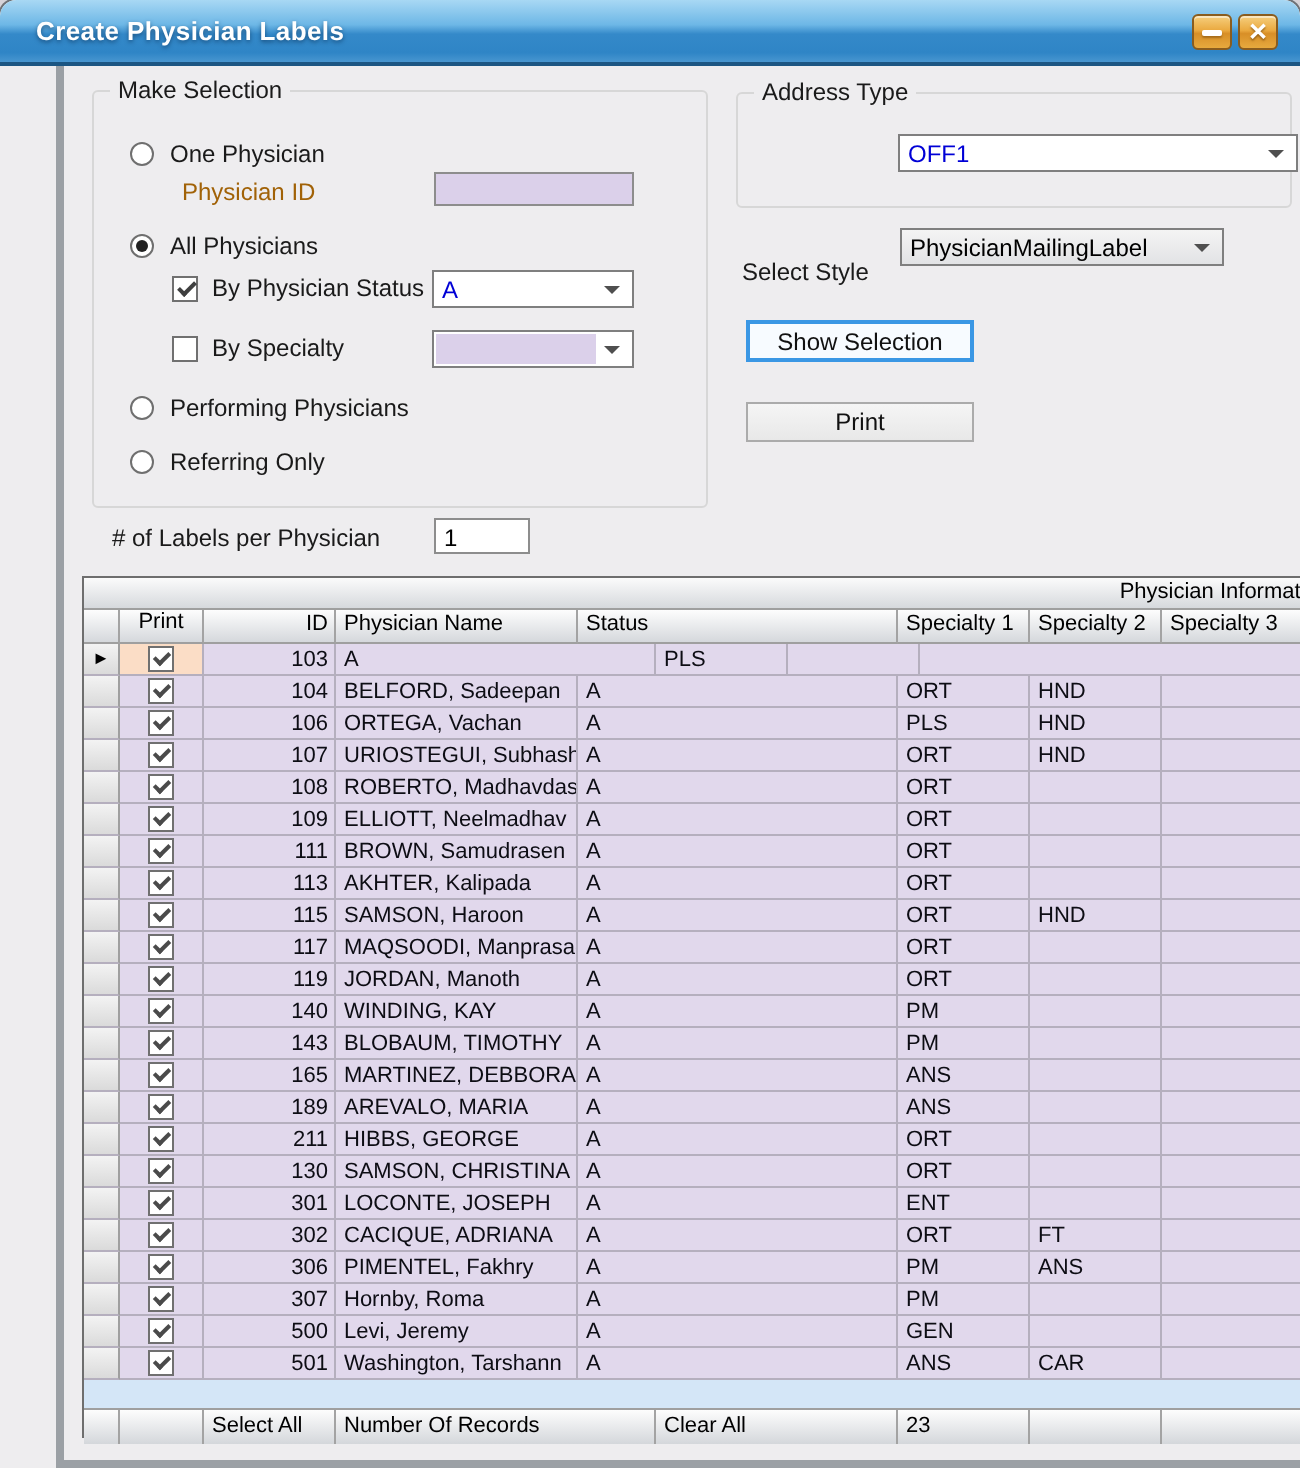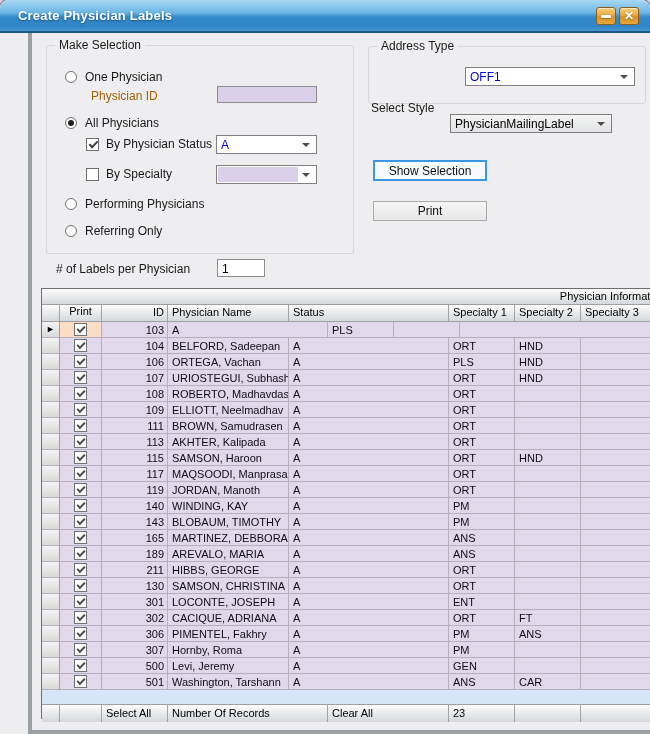--- a/index.html
+++ b/index.html
@@ -121,27 +121,27 @@
 
       <span class="radio" style="left:18px;top:152px;"></span>
       <span class="lbl" style="left:38px;top:151px;">Performing Physicians</span>
 
       <span class="radio" style="left:18px;top:179px;"></span>
       <span class="lbl" style="left:38px;top:178px;">Referring Only</span>
     </div>
 
     <div class="groupbox" style="left:336px;top:13px;width:276px;height:56px;">
       <span class="grouplabel">Address Type</span>
-      <span class="combo" style="left:96px;top:20px;width:170px;height:19px;">
+      <span class="combo" style="left:80px;top:20px;width:200px;height:19px;">
         <span class="val blue">OFF1</span>
         <span class="chev"></span>
       </span>
     </div>
 
-    <span class="lbl" style="left:339px;top:68px;">Select Style</span>
+    <span class="lbl" style="left:339px;top:96px;">Select Style</span>
     <span class="combo classic" style="left:418px;top:81px;width:162px;height:19px;">
       <span class="val">PhysicianMailingLabel</span>
       <span class="chev"></span>
     </span>
 
     <div class="btn focus" style="left:341px;top:127px;width:114px;height:21px;">Show Selection</div>
     <div class="btn plain" style="left:341px;top:168px;width:114px;height:20px;">Print</div>
 
     <span class="lbl" style="left:24px;top:229px;"># of Labels per Physician</span>
     <span class="field" style="left:185px;top:226px;width:48px;height:18px;">

